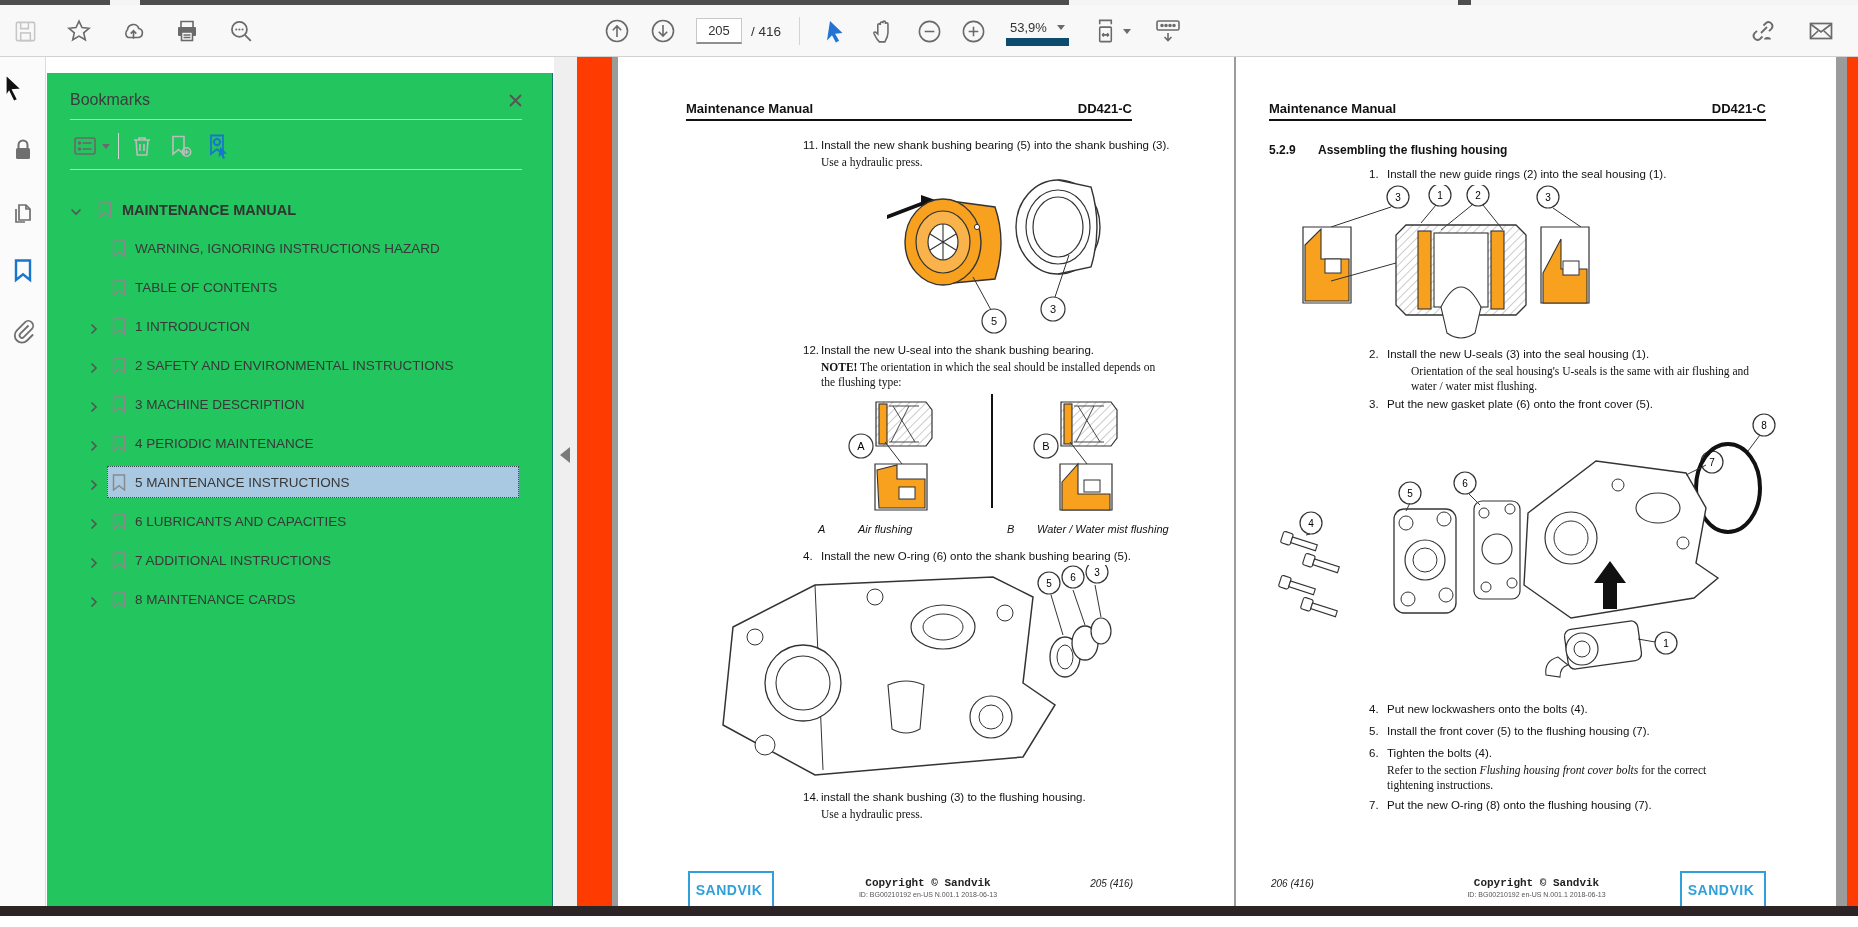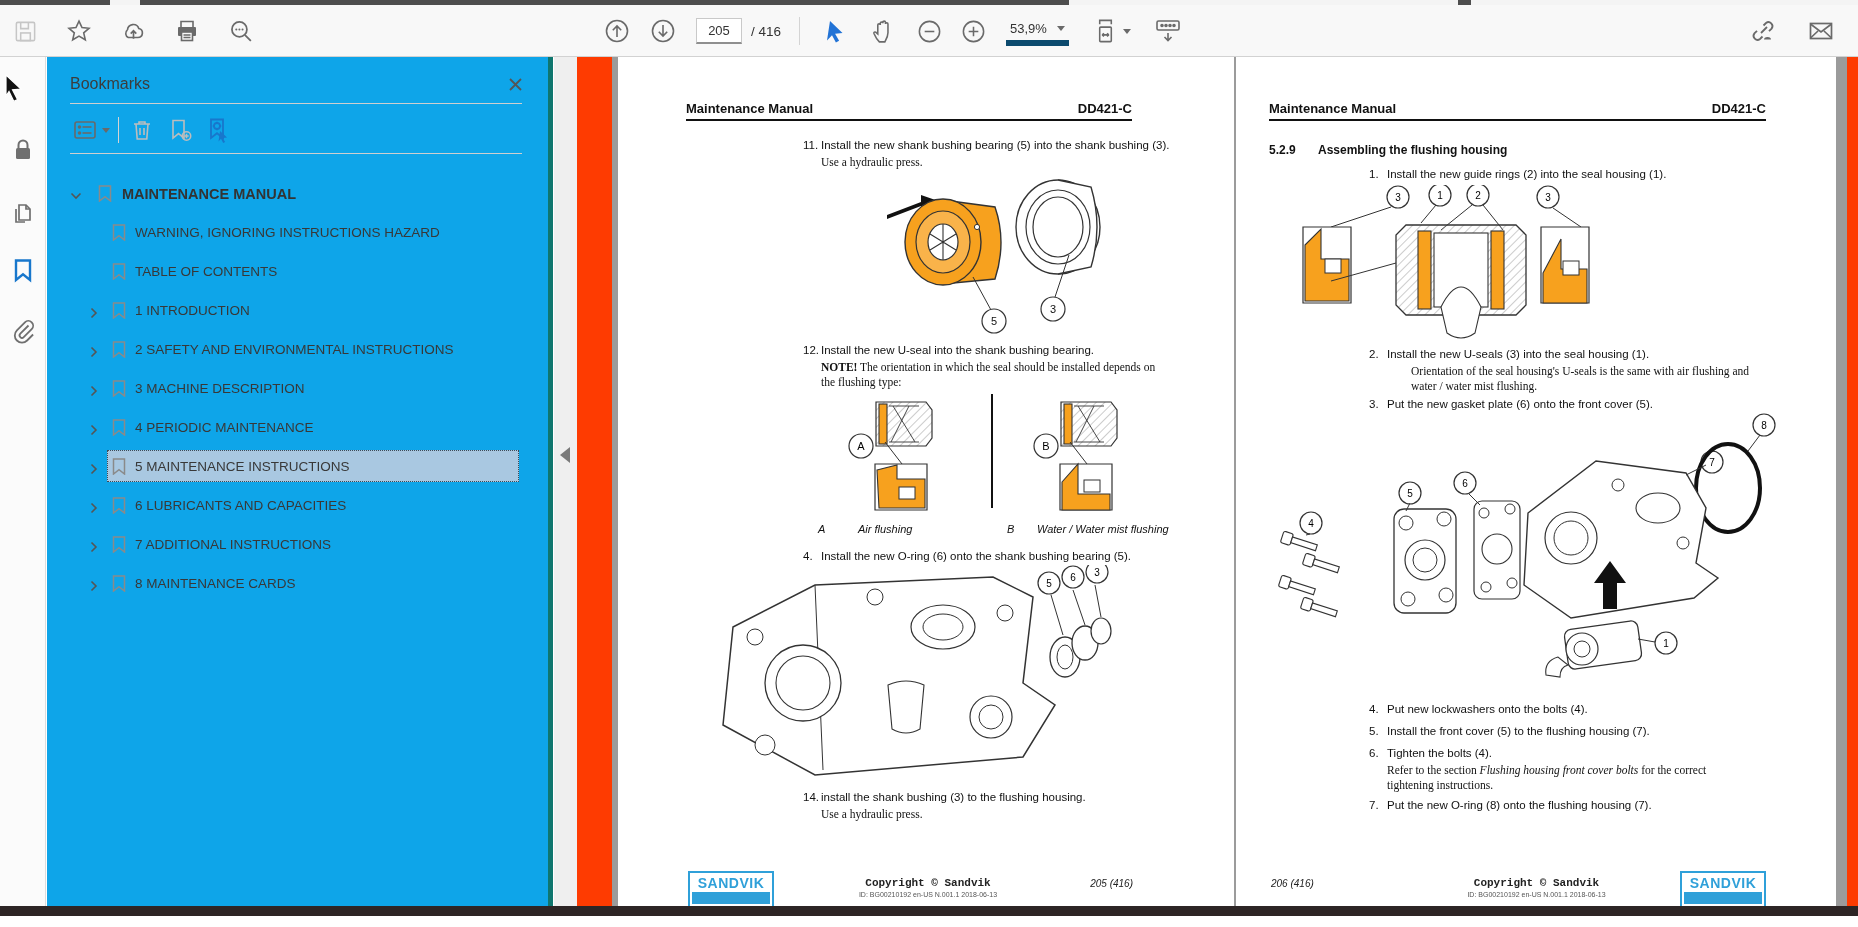--- a/index.html
+++ b/index.html
@@ -17,29 +17,29 @@
   .tb-group{position:absolute;top:0;height:52px;display:flex;align-items:center;}
   .tb-btn{display:flex;align-items:center;justify-content:center;width:34px;height:36px;
           color:#6a6a6a;flex:0 0 auto;}
   .tb-btn svg{display:block;}
   .tb-btn.disabled{color:#c6c6c6;}
   .tb-sep{width:1px;height:28px;background:#d4d4d4;margin:0 10px;flex:0 0 auto;}
   .pagebox{width:46px;height:26px;background:#fff;border:1px solid #c9c9c9;
            border-bottom:2px solid #8f8f8f;font-size:13px;color:#333;text-align:center;
            padding:0;outline:none;font-family:"Liberation Sans",sans-serif;}
   .pagecount{font-size:13.5px;color:#333;margin-left:9px;white-space:nowrap;}
-  .zoombox{display:flex;align-items:center;border-bottom:6px solid #0c4a6e;height:30px;
+  .zoombox{display:flex;align-items:center;border-bottom:8px solid #0c4a6e;height:30px;
            padding:0 4px;color:#333;font-size:13px;gap:10px;}
   .caret{width:0;height:0;border-left:4px solid transparent;border-right:4px solid transparent;
          border-top:5px solid #6a6a6a;display:inline-block;}
   
   .rail{left:0;top:57px;width:46px;height:849px;background:#fbfbfb;border-right:1px solid #dcdcdc;}
   .rail-ic{position:absolute;left:10px;width:26px;height:26px;color:#6f6f6f;}
   
-  .panel{left:47px;top:57px;width:506px;height:849px;background:#0ea5e9;border-right:5px solid #0f766e;}
+  .panel{left:47px;top:73px;width:506px;height:849px;background:#22c55e;border-right:1px solid #0f766e;}
   .panel-title{position:absolute;left:23px;top:18px;font-size:16px;color:#3c3c3c;}
   .panel-close{position:absolute;left:455px;top:14px;width:26px;height:26px;color:#555;
                display:flex;align-items:center;justify-content:center;}
   .pdiv{position:absolute;left:23px;width:452px;height:1px;background:#cfcfcf;}
   .ptool{position:absolute;left:23px;top:55px;height:36px;display:flex;align-items:center;}
   .ptool .ic{width:30px;height:28px;display:flex;align-items:center;justify-content:center;color:#696969;}
   .ptool .ic.disabled{color:#bdbdbd;}
   .ptool .vsep{width:1px;height:26px;background:#d4d4d4;margin:0 8px;}
   .tree{position:absolute;left:0;top:117px;width:505px;}
   .trow{position:relative;height:39px;display:flex;align-items:center;color:#383838;}
@@ -72,21 +72,21 @@
   .sub{position:absolute;font-size:11.5px;line-height:15px;font-family:Liberation Serif, serif;}
   .sechead{position:absolute;font-weight:bold;font-size:12px;}
   .capt{position:absolute;font-size:11px;font-style:italic;white-space:nowrap;}
   .fig{position:absolute;}
   .fig svg{display:block;}
   .footer-copy{position:absolute;text-align:center;}
   .footer-copy .c1{font-size:11px;font-weight:bold;color:#222;font-family:Liberation Mono, monospace;}
   .footer-copy .c2{font-size:7px;color:#555;margin-top:2px;}
   .pagenum{position:absolute;font-size:10px;font-style:italic;color:#222;}
   .brand{position:absolute;width:86px;height:37px;border:2px solid #2fa0d9;background:#fff;
-         display:flex;flex-direction:column;}
+         display:flex;}
   .brand .word{flex:1;display:flex;align-items:center;justify-content:center;
          font-weight:bold;font-size:14px;letter-spacing:.5px;color:#2fa0d9;}
   .brand .bar{height:12px;background:#2fa0d9;margin:0 2px 2px 2px;}
   .cursor-g{left:4px;top:74px;width:22px;height:30px;}
 </style>
 </head>
 <body>
 
 <div class="screen">
 

